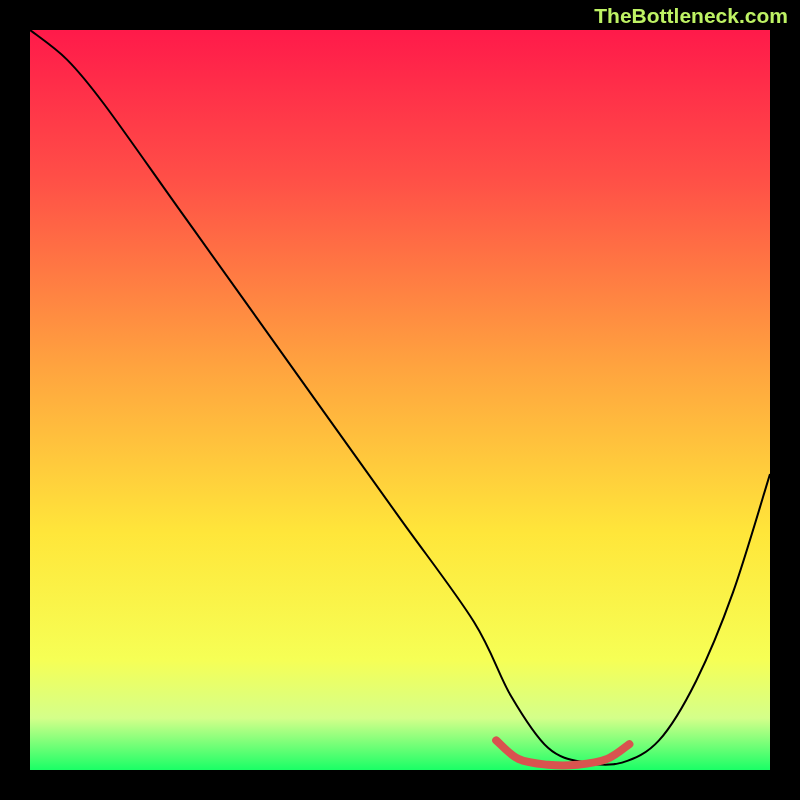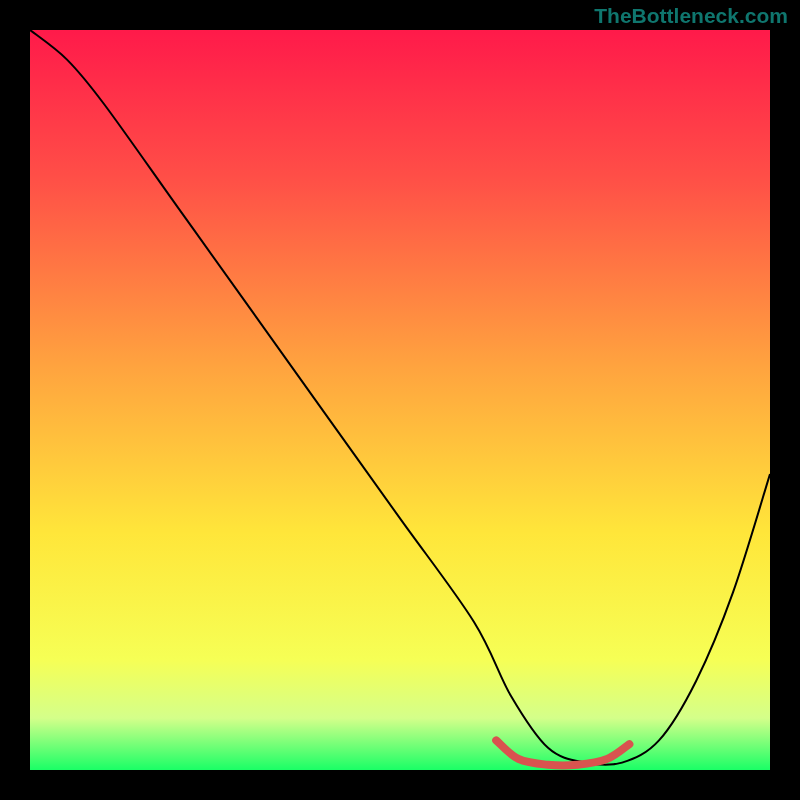--- a/index.html
+++ b/index.html
@@ -7,21 +7,21 @@
     width: 800px;
     height: 800px;
     background: #000;
     position: relative;
     font-family: Arial, sans-serif;
   }
   .watermark {
     position: absolute;
     top: 4px;
     right: 12px;
-    color: #0f766e;
+    color: #bef264;
     font-size: 21px;
     font-weight: bold;
     z-index: 10;
   }
   .plot-area {
     position: absolute;
     left: 30px;
     top: 30px;
     width: 740px;
     height: 740px;

